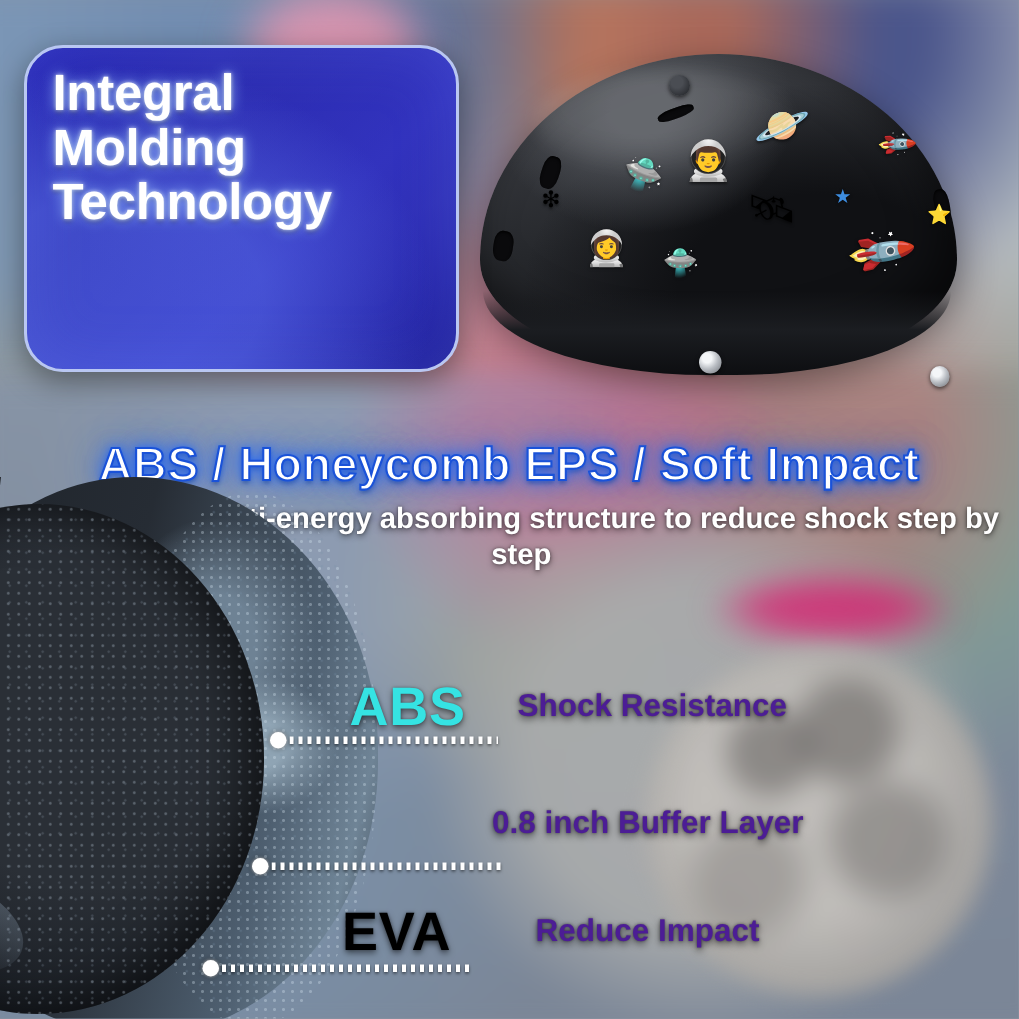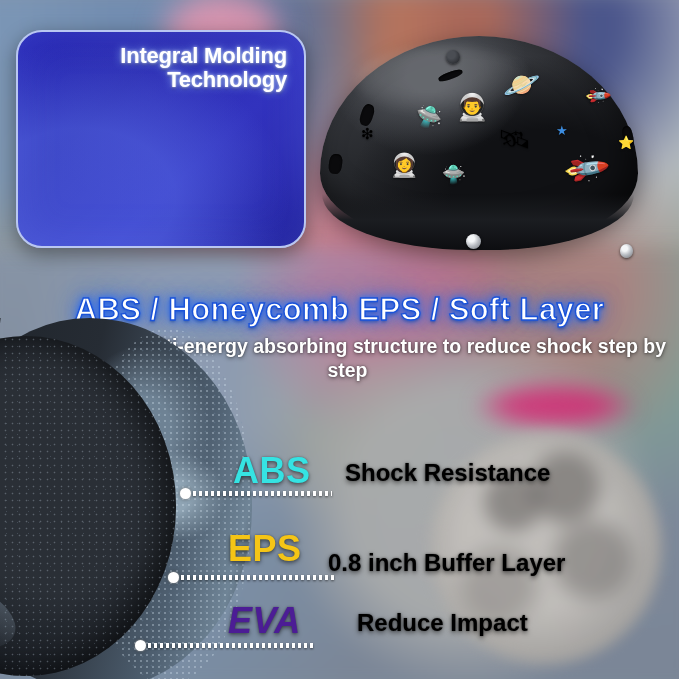--- a/index.html
+++ b/index.html
@@ -127,22 +127,22 @@
     border-radius:26px;
     border:2px solid #b9c7f2;
     background:
       radial-gradient(ellipse at 22% 78%, rgba(90,110,230,.55) 0 30%, rgba(0,0,0,0) 66%),
       radial-gradient(ellipse at 78% 14%, rgba(58,60,190,.45) 0 32%, rgba(0,0,0,0) 70%),
       linear-gradient(136deg,#2626b4 0%,#2020a6 32%,#2b2bbe 62%,#1d1d96 100%);
     box-shadow:0 6px 20px rgba(0,0,0,.4), inset 0 0 42px rgba(120,140,255,.22);
     padding:12px 17px 10px 17px;
   }
   .callout-title {
-    color:#ffffff; font-weight:bold; font-size:22px; line-height:1.08;
-    text-align:right; letter-spacing:-.2px;
+    color:#ffffff; font-weight:bold; font-size:34px; line-height:1.08;
+    text-align:left; letter-spacing:-.2px;
     text-shadow:0 0 9px rgba(150,190,255,.95), 0 0 3px rgba(255,255,255,.85), 0 2px 3px rgba(0,0,0,.35);
     margin-bottom:9px;
   }
   .callout-body {
     color:#ffffff; font-size:17.5px; line-height:1.30; font-weight:400;
     text-shadow:0 1px 3px rgba(0,0,0,.5);
   }
 
   
   .banner {
@@ -231,26 +231,26 @@
 
   .tag {
     position:absolute; font-size:36px; font-weight:bold; letter-spacing:.5px;
     text-shadow:0 2px 4px rgba(0,0,0,.5), 0 0 2px rgba(0,0,0,.3);
   }
   .tag-abs { left:233px; top:0px; }
   .tag-eps { left:228px; top:0px; }
   .tag-eva { left:228px; top:0px; }
 
   .desc {
-    position:absolute; font-size:24px; font-weight:bold; color:#000000;
+    position:absolute; font-size:21px; font-weight:bold; color:#4c1d95;
     text-shadow:0 2px 5px rgba(0,0,0,.6), 0 0 2px rgba(0,0,0,.45);
     white-space:nowrap;
   }
   .desc-abs { left:345px; top:9px; }
-  .desc-eps { left:328px; top:21px; }
+  .desc-eps { left:328px; top:9px; }
   .desc-eva { left:345px; top:9px;padding-left:12px; }
 </style>
 </head>
 <body>
 
 <div id="canvas">
 
   <div class="top-bg"></div>
   <div class="top-bg-pink"></div>
   <div class="bot-bg"></div>
@@ -282,21 +282,21 @@
     <span class="st st-rocket3">🚀</span>
     <span class="st st-astro2">👩‍🚀</span>
     <span class="st st-shuttle">🛸</span>
   </div>
 
   <div class="callout">
     <div class="callout-title">Integral Molding Technology</div>
   </div>
 
   <div class="banner">
-    <div class="banner-title">ABS / Honeycomb EPS / Soft Layer</div>
+    <div class="banner-title">ABS / Honeycomb EPS / Soft Impact</div>
     <div class="banner-sub">Innovative multi-energy absorbing structure to reduce shock step by step</div>
   </div>
 
   <div class="xsec">
     <div class="xsec-outer">
       <div class="xsec-tex"></div>
     </div>
     <div class="xsec-foam">
       <div class="xsec-speck"></div>
     </div>
@@ -314,26 +314,25 @@
     </div>
     <div class="tag tag-abs" style="color: rgb(53, 227, 227);">ABS</div>
     <div class="desc desc-abs">Shock Resistance</div>
   </div>
 
   <div class="row row-eps">
     <div class="leader leader-eps">
       <div class="dot"></div>
       <div class="dash"></div>
     </div>
-    <div class="tag tag-eps" style="color: rgb(245, 197, 22);">EPS</div>
     <div class="desc desc-eps">0.8 inch Buffer Layer</div>
   </div>
 
   <div class="row row-eva">
     <div class="leader leader-eva">
       <div class="dot"></div>
       <div class="dash"></div>
     </div>
-    <div class="tag tag-eva" style="color: #4c1d95; font-style: italic;">EVA</div>
+    <div class="tag tag-eva" style="color: #000000;">EVA</div>
     <div class="desc desc-eva">Reduce Impact</div>
   </div>
 
 </div>
 
 </body></html>

